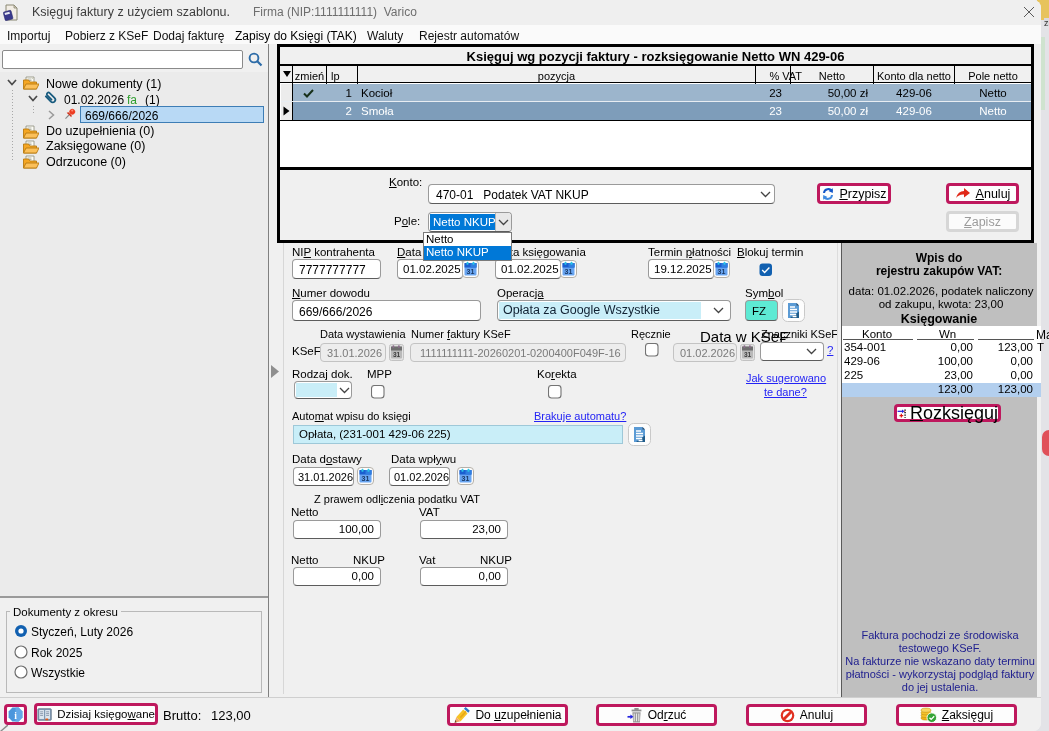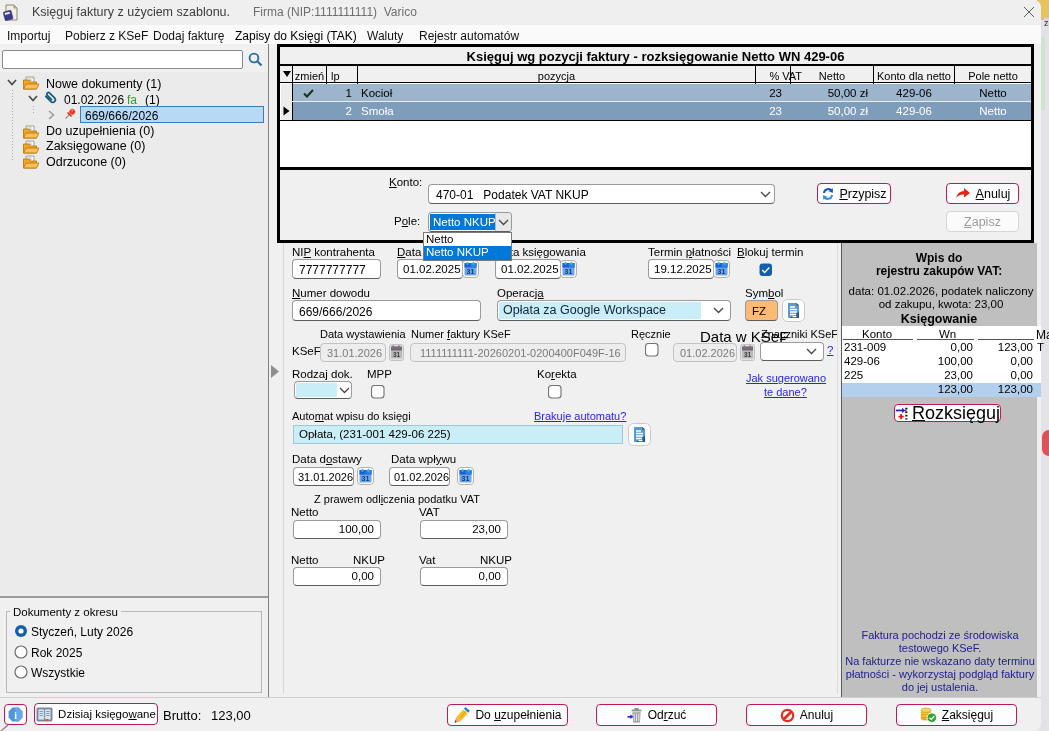--- a/index.html
+++ b/index.html
@@ -3,23 +3,23 @@
 <meta charset="utf-8">
 <style>
 * { margin:0; padding:0; box-sizing:border-box; }
 html,body { width:1049px; height:731px; overflow:hidden; }
 body { font-family:"Liberation Sans", sans-serif; background:#e2e2e6; position:relative; }
 #root { position:absolute; left:0; top:0; width:1049px; height:731px; }
 .abs { position:absolute; }
 .lbl { position:absolute; font-size:11.5px; color:#000; white-space:nowrap; }
 .inp { position:absolute; background:#fff; border:1px solid #9a9a9a; border-bottom-color:#5c5c5c; border-radius:4px; font-size:11.5px; color:#000; white-space:nowrap; overflow:hidden; }
 .dis { background:#ededed; border:1px solid #c3c3c3; border-bottom-color:#c3c3c3; color:#7a7a7a; }
-.cyan { background:#fdba74; }
+.cyan { background:#5eead4; }
 .link { position:absolute; font-size:11.5px; color:#2424f5; text-decoration:underline; white-space:nowrap; }
-.btn { position:absolute; background:#fdfdfd; border:1px solid #be185d; border-radius:4px; font-size:12px; color:#000; display:flex; align-items:center; justify-content:center; white-space:nowrap; }
+.btn { position:absolute; background:#fdfdfd; border:3px solid #be185d; border-radius:4px; font-size:12px; color:#000; display:flex; align-items:center; justify-content:center; white-space:nowrap; }
 u { text-decoration:underline; }
 </style>
 </head>
 <body>
 <div id="root">
 
 <div class="abs" style="left:1035px;top:0;width:14px;height:731px;background:#e3e3e7;"></div>
 <div class="abs" style="left:1037px;top:0;width:12px;height:20px;background:#e7c35c;"></div>
 <div class="abs" style="left:1044px;top:18px;width:5px;height:8px;background:#d9d9dd;font-size:9px;color:#333;">z</div>
 <div class="abs" style="left:1041px;top:37px;width:4px;height:73px;background:#cfe3cf;"></div>
@@ -205,21 +205,21 @@
       </svg>
 <svg class="abs" style="left:759px;top:263px;" width="14" height="14">
         <use href="#cbon"></use>
       </svg>
 
 <div class="lbl" style="left:292px;top:287px;"><u>N</u>umer dowodu</div>
 <div class="lbl" style="left:497px;top:287px;">Operac<u>ja</u></div>
 <div class="lbl" style="left:745px;top:287px;">Sym<u>b</u>ol</div>
 <div class="inp" style="left:292px;top:300px;width:189px;height:21px;padding:4px 0 0 6px;font-size:12px;">669/666/2026</div>
 <div class="inp" style="left:497px;top:300px;width:234px;height:21px;"></div>
-<div class="abs" style="left:499px;top:302px;width:202px;height:17px;background:#c9eef8;font-size:12.5px;color:#123;padding:1px 0 0 4px;">Opłata za Google Workspace</div>
+<div class="abs" style="left:499px;top:302px;width:202px;height:17px;background:#c9eef8;font-size:12.5px;color:#123;padding:1px 0 0 4px;">Opłata za Google Wszystkie</div>
 <svg class="abs" style="left:713px;top:307px;" width="11" height="7" viewBox="0 0 11 7">
         <path d="M1 1 L5.5 5.5 L10 1" fill="none" stroke="#444" stroke-width="1.3"></path>
       </svg>
 <div class="inp cyan" style="left:745px;top:300px;width:33px;height:21px;padding:4px 0 0 6px;">FZ</div>
 <svg class="abs" style="left:782px;top:299px;" width="23" height="23">
         <use href="#notes"></use>
       </svg>
 
 <div class="lbl" style="left:320px;top:328px;font-size:11px;">Data wystawienia</div>
 <div class="lbl" style="left:411px;top:328px;font-size:11px;">Numer <u>f</u>aktury KSeF</div>
@@ -303,21 +303,21 @@
   <div class="abs" style="left:841px;top:312px;width:196px;text-align:center;font-size:12.5px;font-weight:bold;">Księgowanie</div>
 
   <div class="abs" style="left:842px;top:326px;width:199px;height:71px;background:#fff;"></div>
   <div class="abs" style="left:842px;top:383px;width:199px;height:14px;background:#b3cfee;"></div>
   <div class="abs" style="left:862px;top:328px;font-size:11.5px;">Konto</div>
   <div class="abs" style="left:939px;top:328px;font-size:11.5px;">Wn</div>
   <div class="abs" style="left:1021px;top:328px;font-size:12px;margin-left:15px;">Ma</div>
   <div class="abs" style="left:843px;top:339px;width:70px;height:1px;background:#555;"></div>
   <div class="abs" style="left:917px;top:339px;width:57px;height:1px;background:#555;"></div>
   <div class="abs" style="left:978px;top:339px;width:56px;height:1px;background:#555;"></div>
-  <div class="abs" style="left:844px;top:341px;font-size:11.5px;">231-009</div>
+  <div class="abs" style="left:844px;top:341px;font-size:11.5px;">354-001</div>
   <div class="abs" style="left:913px;top:341px;width:60px;text-align:right;font-size:11.5px;">0,00</div>
   <div class="abs" style="left:973px;top:341px;width:60px;text-align:right;font-size:11.5px;">123,00</div>
   <div class="abs" style="left:1037px;top:341px;font-size:11.5px;">T</div>
   <div class="abs" style="left:844px;top:355px;font-size:11.5px;">429-06</div>
   <div class="abs" style="left:913px;top:355px;width:60px;text-align:right;font-size:11.5px;">100,00</div>
   <div class="abs" style="left:973px;top:355px;width:60px;text-align:right;font-size:11.5px;">0,00</div>
   <div class="abs" style="left:844px;top:369px;font-size:11.5px;">225</div>
   <div class="abs" style="left:913px;top:369px;width:60px;text-align:right;font-size:11.5px;">23,00</div>
   <div class="abs" style="left:973px;top:369px;width:60px;text-align:right;font-size:11.5px;">0,00</div>
   <div class="abs" style="left:913px;top:383px;width:60px;text-align:right;font-size:11.5px;">123,00</div>

